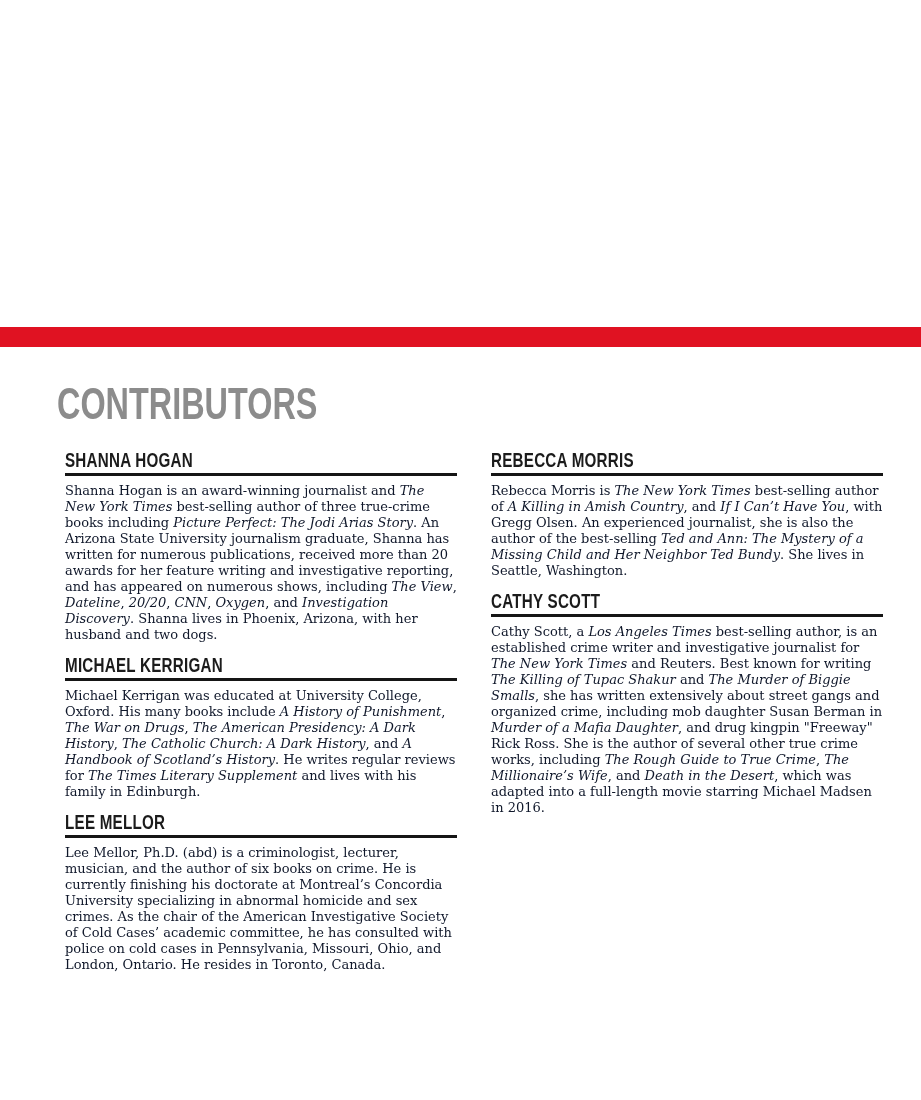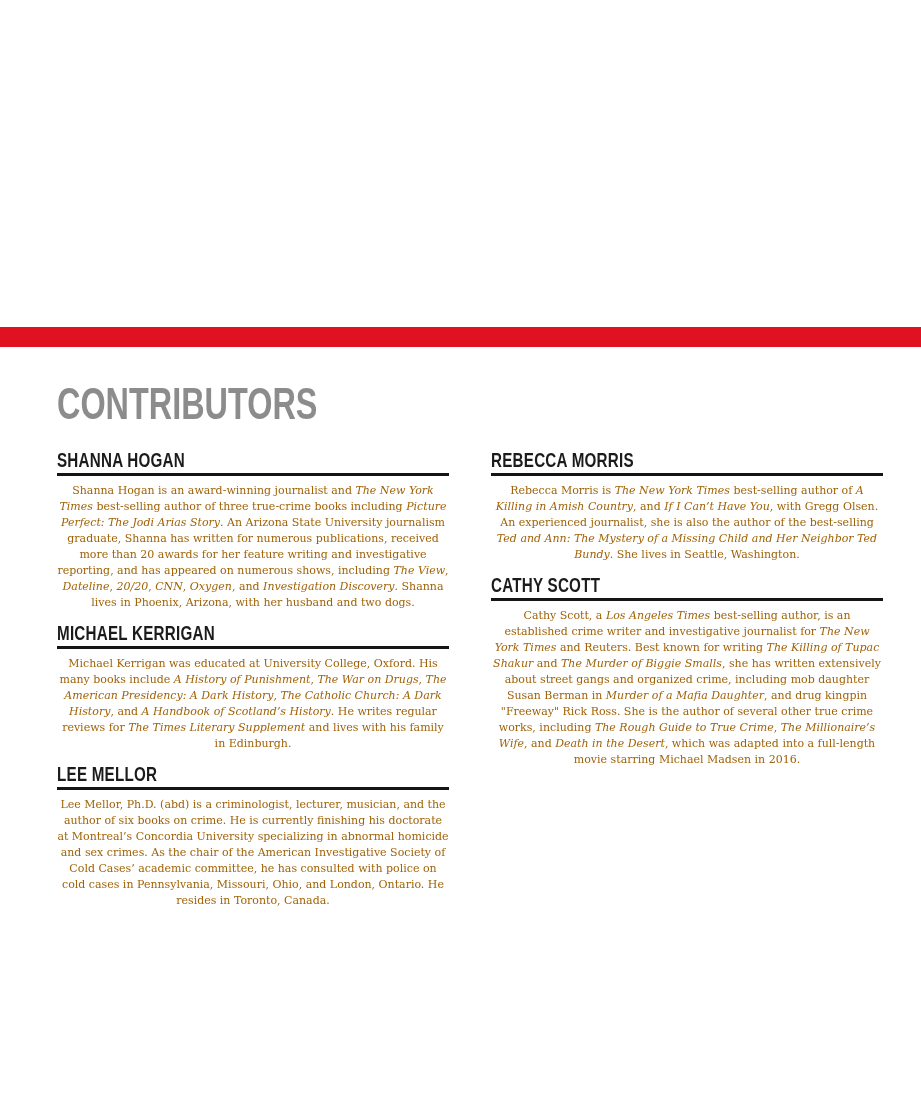--- a/index.html
+++ b/index.html
@@ -32,21 +32,21 @@
     letter-spacing: 0px;
     color: #8c8c8c;
     transform: scaleX(0.72);
     transform-origin: 0 50%;
     white-space: nowrap;
   }
   .col {
     position: absolute;
     width: 392px;
   }
-  .col-left  { left: 57px;  top: 450px; }
+  .col-left  { left: 65px;  top: 450px; }
   .col-right { left: 491px; top: 450px; }
   .contrib { margin: 0 0 12px 0; }
   .contrib h2 {
     margin: 0 0 3px 0;
     font-family: "Liberation Sans", sans-serif;
     font-weight: bold;
     font-size: 20px;
     line-height: 20px;
     letter-spacing: 0.3px;
     color: #1b1b1b;
@@ -55,24 +55,24 @@
     white-space: nowrap;
   }
   .rule {
     height: 3px;
     background: #151515;
     margin: 0 0 7px 0;
   }
   .bio {
     margin: 0;
     font-family: "DejaVu Serif", serif;
-    font-size: 11px;
+    font-size: 13px;
     line-height: 16px;
-    color: #a16207;
-    text-align: center;
+    color: #0f172a;
+    text-align: left;
   }
   .bio i { font-style: italic; }
 </style>
 </head>
 <body>
 
 <div class="accent-bar" style="background: rgb(224, 18, 34);"></div>
 
 <h1 class="page-title" style="color: rgb(140, 140, 140);">CONTRIBUTORS</h1>
 

